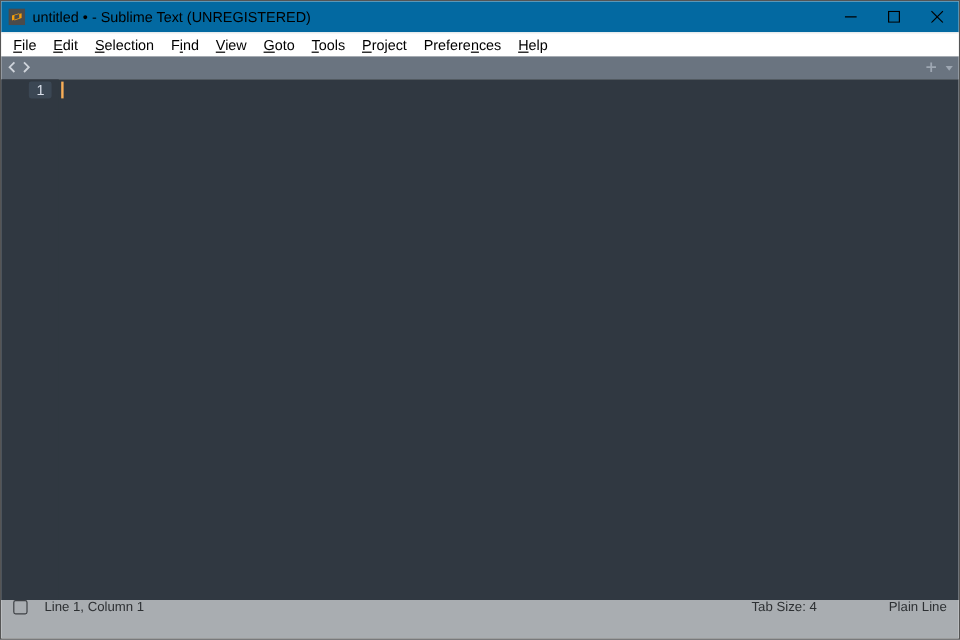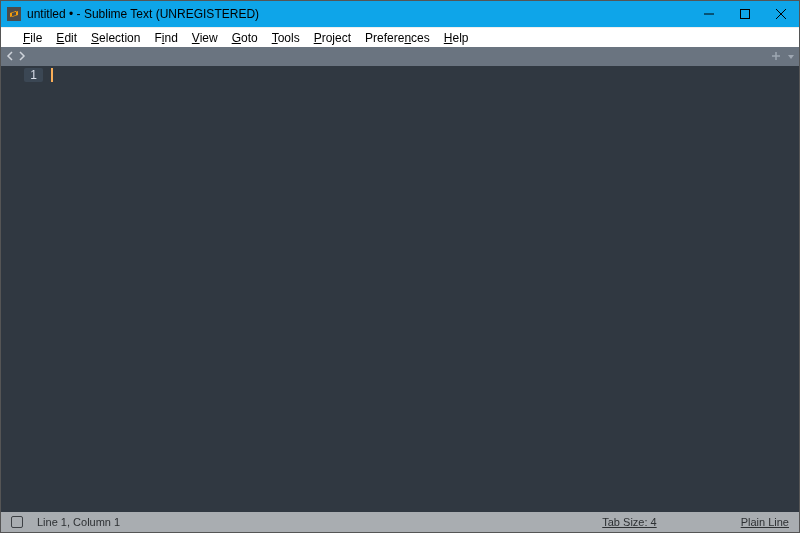--- a/index.html
+++ b/index.html
@@ -6,36 +6,36 @@
 body {
   width: 800px; height: 533px;
   font-family: "Segoe UI", Tahoma, Arial, sans-serif;
   font-size: 12px;
   background: #fff;
   display: flex; flex-direction: column;
   border: 1px solid #555;
 }
 
 .titlebar {
-  height: 26px; background: #0ea5e9;
+  height: 26px; background: #0369a1;
   display: flex; align-items: center;
   padding-left: 6px;
   text-align: right;
 }
 .app-icon { width: 14px; height: 14px; margin-right: 6px; }
 .title { color: #000; font-size: 12px; }
 .win-controls { margin-left: auto; display: flex; }
 .win-btn { width: 36px; height: 26px; display: flex; align-items: center; justify-content: center; color: #000; cursor: default; }
 .win-btn svg { pointer-events: none; }
 
 
 .menubar {
   height: 20px; background: #fff;
   display: flex; align-items: center;
-  padding-left: 16px; gap: 2px;
+  padding-left: 4px; gap: 2px;
   border-top: 1px solid #eee;
 }
 .menu-item {
   padding: 1px 6px; color: #000; font-size: 12px;
 }
 .menu-item .ul { text-decoration: underline; }
 
 
 .tabbar {
   height: 19px; background: #6a7480;
@@ -65,27 +65,27 @@
 .text-area {
   flex: 1; position: relative;
 }
 .cursor {
   position: absolute; top: 2px; left: 2px;
   width: 2px; height: 14px; background: #f9ae58;
 }
 
 
 .statusbar {
-  height: 20px; background: #a9adb1;
-  display: flex; align-items: center;
+  height: 32px; background: #a9adb1;
+  display: flex; align-items: flex-start;
   color: #2d3033; font-size: 11px;
   padding: 0 10px; gap: 14px;
 }
 .panel-icon { width: 12px; height: 12px; border: 1px solid #3e4145; border-radius: 2px; }
-.status-right { margin-left: auto; display: flex; gap: 84px; text-decoration: underline; }
+.status-right { margin-left: auto; display: flex; gap: 60px; }
 </style>
 </head>
 <body>
 
 <div class="titlebar">
   <div class="app-icon">
     <svg width="14" height="14" viewBox="0 0 14 14">
       <rect x="0" y="0" width="14" height="14" fill="#4b4b4b"></rect>
       <path d="M3 10 L9 8 L9 4 L3 6 Z M5 6 L11 4 L11 8 L5 10 Z" fill="#f59e0b"></path>
     </svg>

